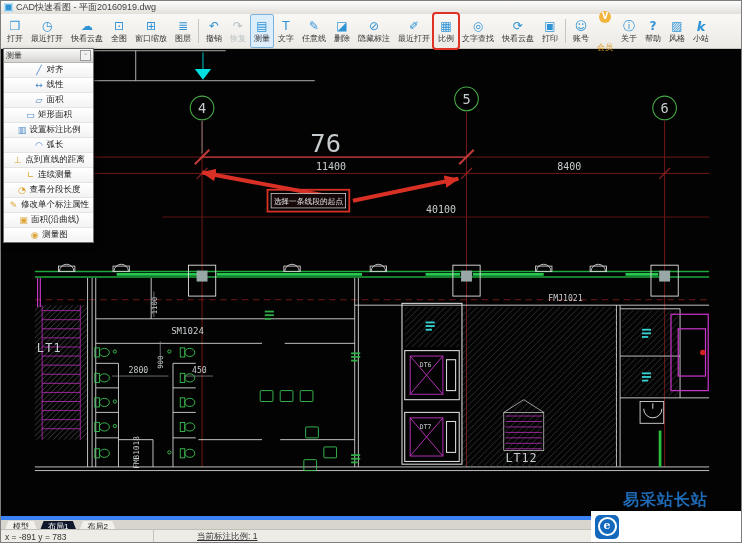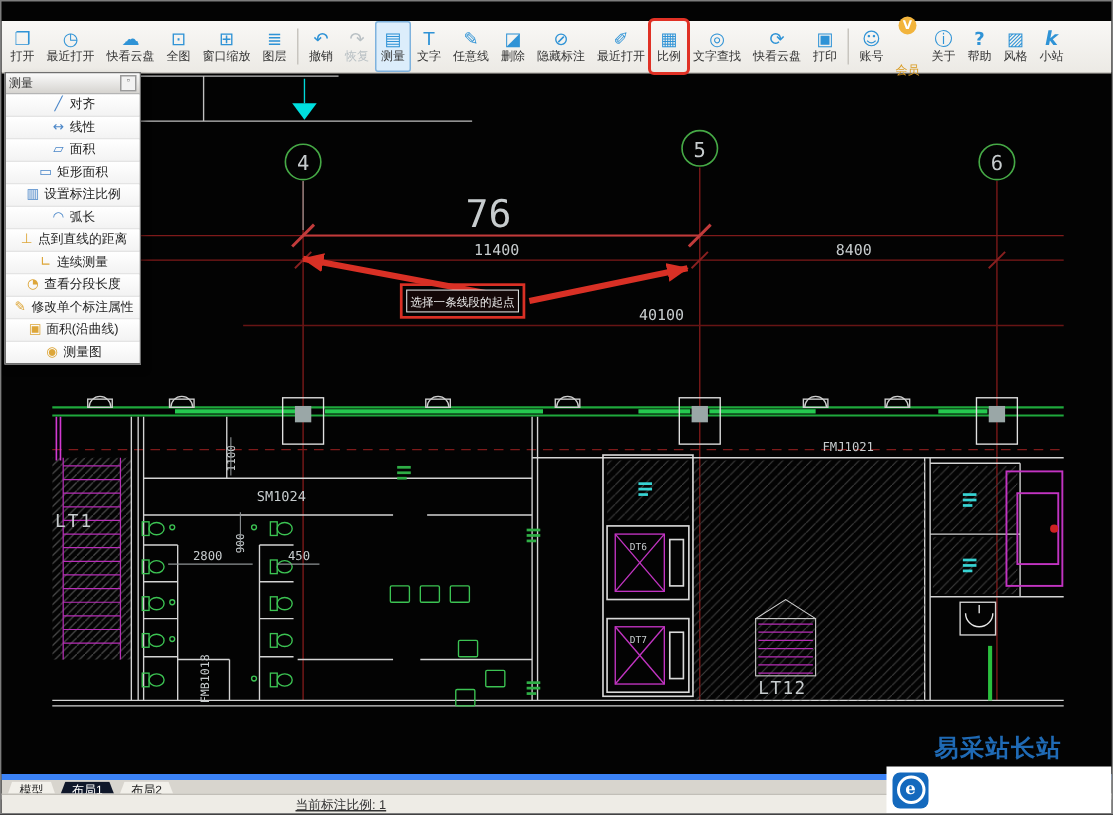--- a/index.html
+++ b/index.html
@@ -9,21 +9,21 @@
   .titlebar{position:absolute;top:0;left:0;right:0;height:13px;background:linear-gradient(#fdfdfd,#e3e0da);
     display:flex;align-items:center;gap:3px;padding-left:3px;border-bottom:1px solid #cfccc6;z-index:4;}
   .appicon{width:9px;height:9px;background:#2f93d6;border-radius:2px;box-shadow:inset 0 0 0 1.5px #bfe2f6;}
   .title-text{font-size:9px;color:#444;white-space:nowrap;}
   
   .toolbar{position:absolute;top:13px;left:0;right:0;height:34px;background:linear-gradient(#f9f8f6,#eceae5);
     border-bottom:1px solid #c9c6c0;display:flex;align-items:center;padding:0 2px;z-index:4;}
   .titem{display:flex;flex-direction:column;align-items:center;justify-content:center;height:30px;
     padding:1px 3px;border:1px solid transparent;border-radius:2px;}
   .titem .ticon{font-size:12px;line-height:13px;color:#2f93d6;font-family:"DejaVu Sans",sans-serif;}
-  .titem .tlabel{font-size:8px;line-height:9px;color:#333;white-space:nowrap;margin-top:1px;font-family:Liberation Mono, monospace;}
+  .titem .tlabel{font-size:8px;line-height:9px;color:#333;white-space:nowrap;margin-top:1px;}
   .titem.sel{background:#dcedfb;border-color:#7fb2dd;}
   .titem.dis .ticon,.titem.dis .tlabel{color:#b9c0c4;}
   .titem.redbox{outline:2px solid #e03125;outline-offset:0;}
   .tsep{width:1px;height:24px;background:#c8c5bf;margin:0 3px;}
   .ticon.vip{width:12px;height:12px;border-radius:50%;background:#f2b43c;color:#fff !important;
     font-size:8px;font-weight:bold;line-height:12px;text-align:center;}
   .ticon.ksite{font-weight:bold;font-style:italic;font-size:13px;}
   .ticon.helpq{font-weight:bold;}
   .tlabel.goldtext{color:#d99a1f;margin-top:20px;}
   
@@ -63,20 +63,24 @@
     font-size:11px;line-height:14px;text-align:center;font-family:"DejaVu Serif",serif;}
   .wm-text{display:flex;flex-direction:column;line-height:1;gap:44px;}
   .wm-title{font-size:16px;font-weight:bold;color:#1f6ab5;letter-spacing:1px;}
   .wm-sub{font-size:6px;color:#9a9a9a;margin-top:1px;border-top:1px solid #cfd8e4;padding-top:1px;}
 </style>
 </head>
 <body>
 
 <div class="window">
 
+  <div class="titlebar">
+    <span class="appicon"></span>
+    <span class="title-text">CAD快速看图 - 平面20160919.dwg</span>
+  </div>
 
   <div class="toolbar" id="toolbar">
       <div class="titem">
         <span class="ticon">❐</span>
         <span class="tlabel">打开</span>
       </div>
       <div class="titem">
         <span class="ticon">◷</span>
         <span class="tlabel">最近打开</span>
       </div>
@@ -508,20 +512,21 @@
       </div>
   </div>
 
   <div class="tabsbar" id="tabsbar">
       <div class="tab">模型</div>
       <div class="tab active">布局1</div>
       <div class="tab">布局2</div>
     </div>
 
   <div class="statusbar">
+    <span class="status-coords">x = -891  y = 783</span>
     <span class="status-scale">当前标注比例: 1</span>
   </div>
   <div class="bottomstrip"></div>
 
   <div class="watermark">
     <span class="wm-logo">
       <span class="wm-logo-inner">e</span>
     </span>
     <span class="wm-text">
       <span class="wm-title">易采站长站</span>

